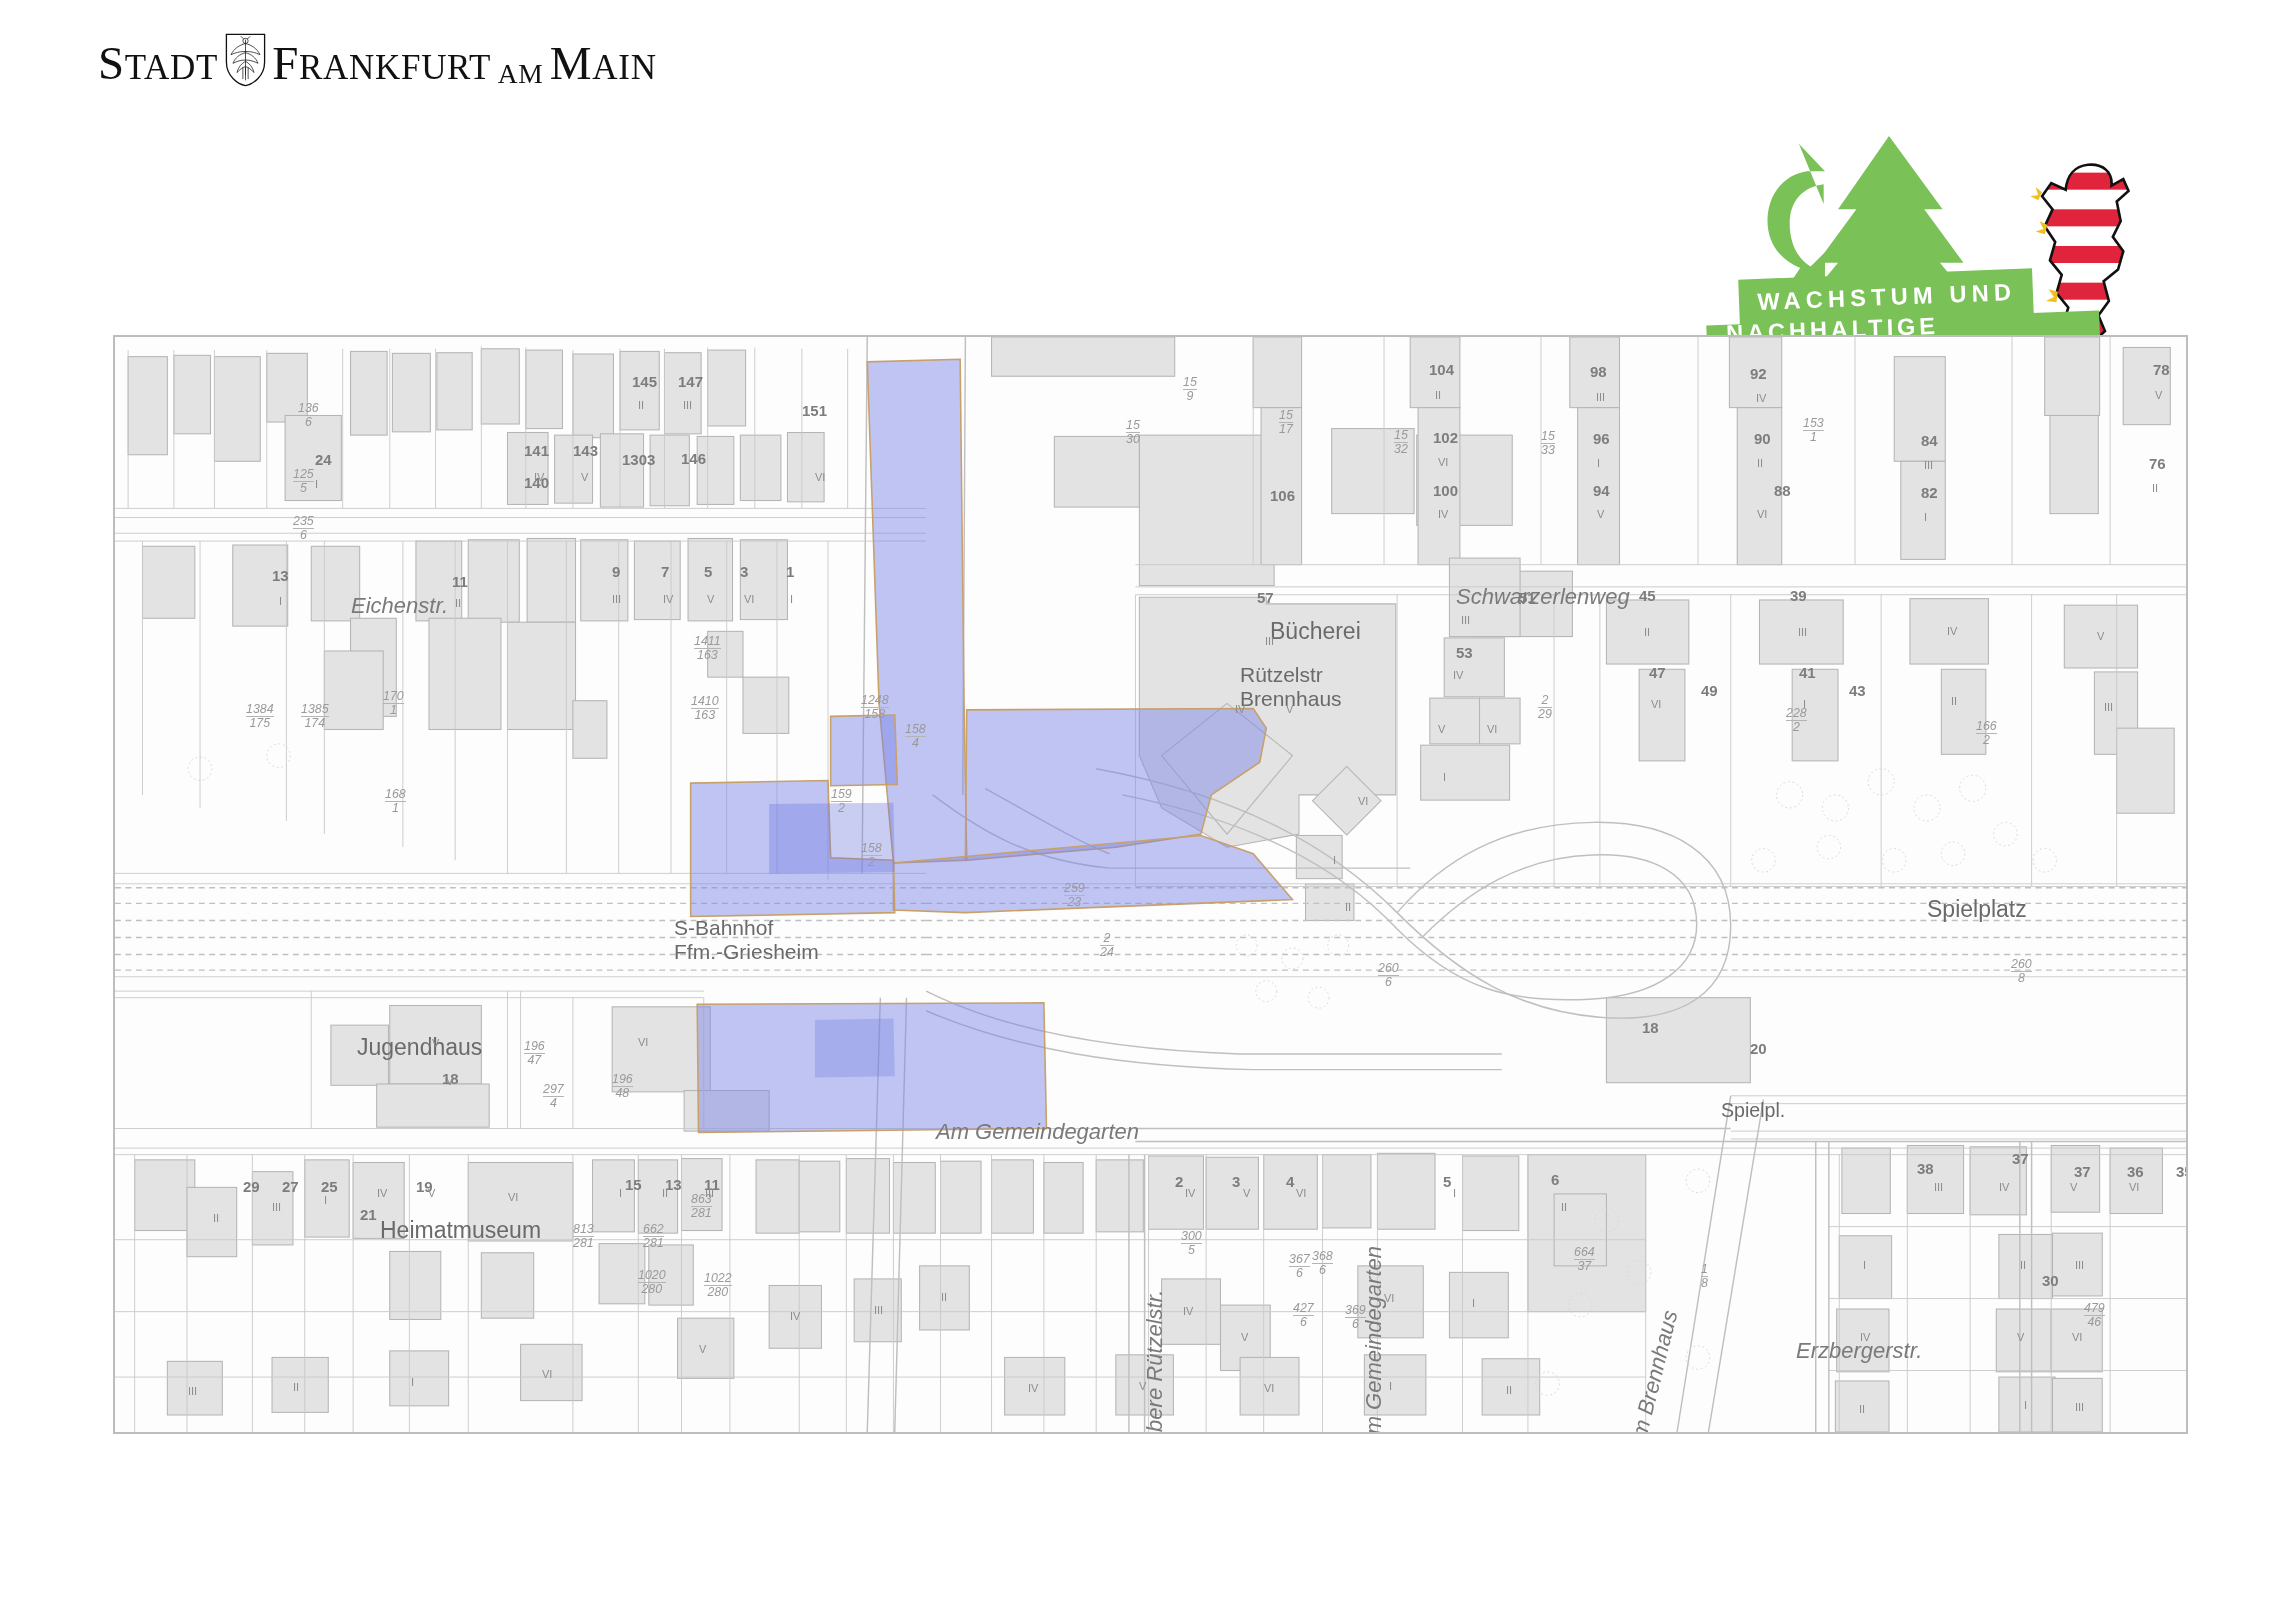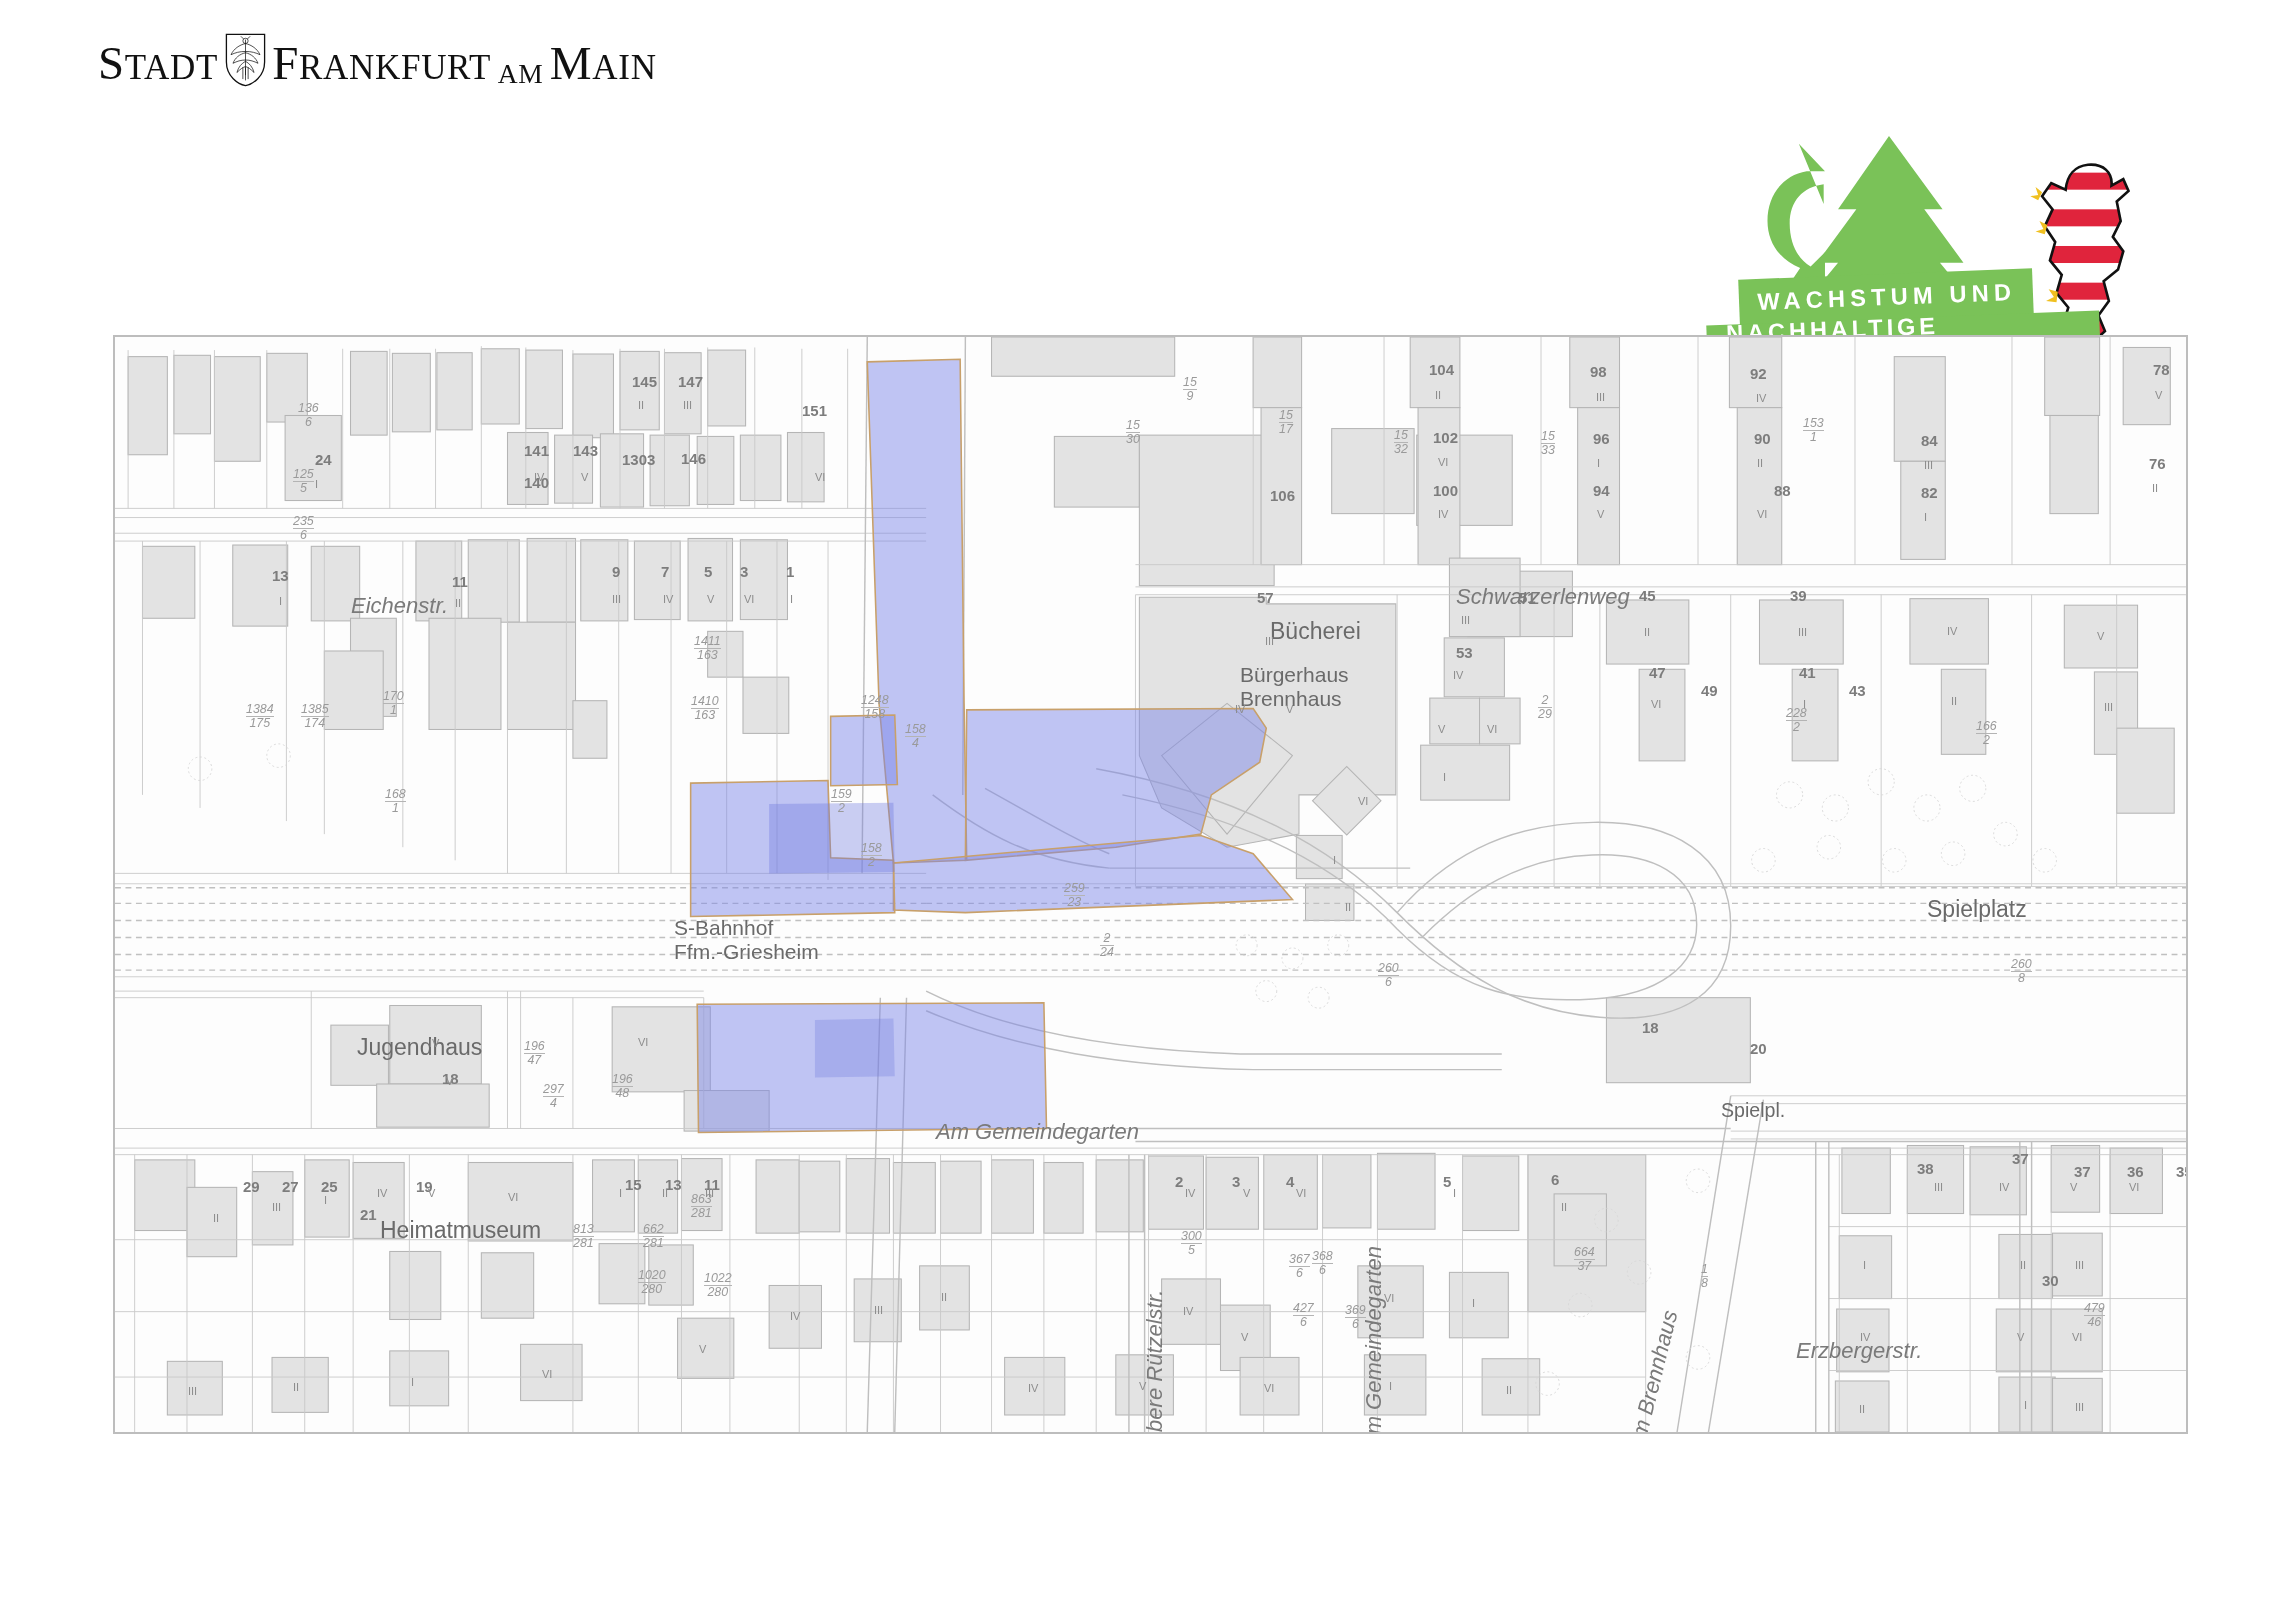--- a/index.html
+++ b/index.html
@@ -493,21 +493,21 @@
     <div class="mlabel street" style="left:1341px; top:247px;">Schwarzerlenweg</div>
     <div class="mlabel street" style="left:1681px; top:1001px;">Erzbergerstr.</div>
     <div class="mlabel street" style="left:821px; top:782px;">Am Gemeindegarten</div>
 
     <div class="mlabel street rot90" style="left:1027px; top:1112px;">Obere Rützelstr.</div>
     <div class="mlabel street rot90" style="left:1246px; top:1112px;">Am Gemeindegarten</div>
     <div class="mlabel street rot90" style="left:1508px; top:1112px; transform:rotate(-76deg);">Am Brennhaus</div>
 
     <div class="mlabel poi" style="left:1155px; top:281px;">Bücherei</div>
     <div class="mlabel poi2" style="left:1125px; top:326px;">
-      <div>Bürgerhaus</div>
+      <div>Rützelstr</div>
       <div>Brennhaus</div>
     </div>
     <div class="mlabel poi2" style="left:559px; top:579px;">
       <div>S-Bahnhof</div>
       <div>Ffm.-Griesheim</div>
     </div>
     <div class="mlabel poi" style="left:242px; top:697px;">Jugendhaus</div>
     <div class="mlabel poi" style="left:265px; top:880px;">Heimatmuseum</div>
     <div class="mlabel poi" style="left:1812px; top:559px;">Spielplatz</div>
     <div class="mlabel poi" style="left:1606px; top:762px; font-size:19.6px;">Spielpl.</div>

